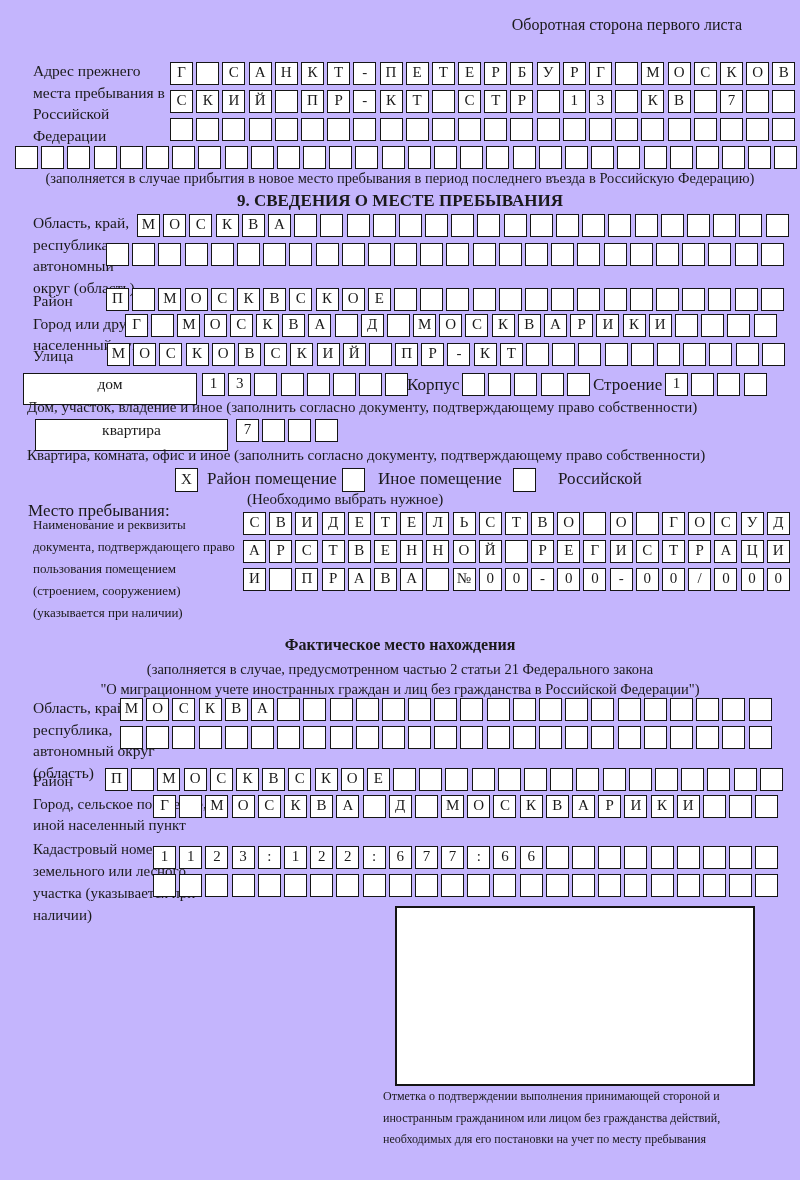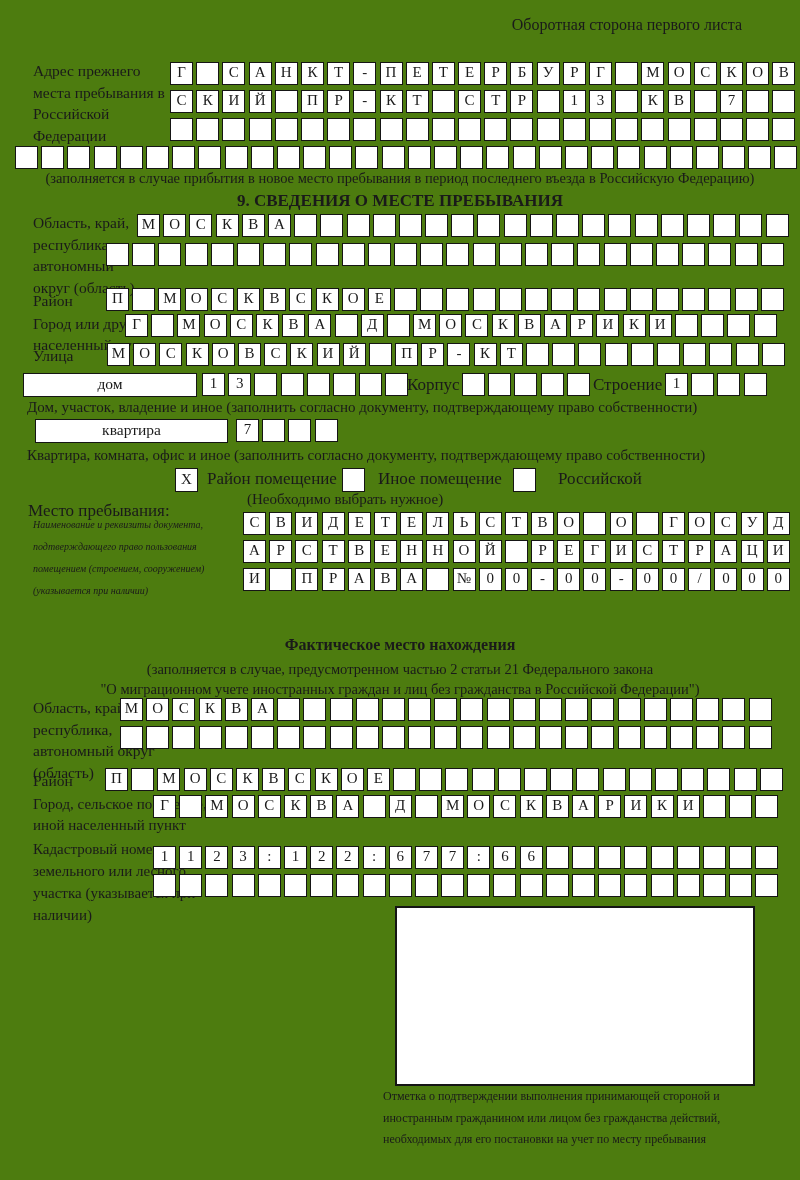--- a/index.html
+++ b/index.html
@@ -1,33 +1,33 @@
 <!DOCTYPE html>
 <html><head>
 <meta charset="utf-8">
 <style>
   html,body { margin:0; padding:0; background:#e8e8e8; }
   #page {
     position:relative; width:800px; height:1180px; margin:0 auto;
-    background:#4d7c0f; color:#1a1a1a;
+    background:#c4b5fd; color:#1a1a1a;
     font-family:"Liberation Serif", serif; overflow:hidden;
   }
   .lbl { position:absolute; font-size:15.5px; line-height:21.5px; }
   .small-note { position:absolute; font-size:14.5px; text-align:center; width:100%; }
   .sec-title { position:absolute; font-size:17px; font-weight:bold; text-align:center; width:100%; }
   .cellrow { position:absolute; white-space:nowrap; }
   .cell {
     display:inline-block; box-sizing:border-box;
     width:23px; height:23px; margin-right:3.2px;
     border:1.8px solid #151515; background:#fff;
     text-align:center; font-size:15px; line-height:19px;
     font-family:"Liberation Serif", serif; vertical-align:top;
   }
   .wide-box {
-    position:absolute; box-sizing:border-box; height:24px;
+    position:absolute; box-sizing:border-box; height:32px;
     border:1.8px solid #151515; text-align:center;
     font-size:15.5px; line-height:20px; background:#fff;
   }
   .chk {
     position:absolute; box-sizing:border-box; width:23px; height:24px;
     border:1.8px solid #151515; text-align:center;
     font-size:15px; line-height:20px; background:#fff;
   }
   .inline-lbl { position:absolute; font-size:17px; line-height:22px; white-space:nowrap; }
   .caption { position:absolute; font-size:15px; white-space:nowrap; }
@@ -69,21 +69,21 @@
 
   <div class="inline-lbl" style="left:28px; top:468px;margin-top:32px;">Место пребывания:</div>
   <div class="chk" style="left:175px; top:468px;">X</div>
   <div class="inline-lbl" style="left:207px; top:468px;">Район помещение</div>
   <div class="chk" style="left:342px; top:468px;"></div>
   <div class="inline-lbl" style="left:378px; top:468px;">Иное помещение</div>
   <div class="chk" style="left:513px; top:468px;"></div>
   <div class="inline-lbl" style="left:558px; top:468px;">Российской</div>
   <div class="caption" style="left:247px; top:491px; font-size:15px;">(Необходимо выбрать нужное)</div>
 
-  <div class="lbl" style="left:33px; top:514px; width:212px; font-size:10px; line-height:22px;font-style:italic;">Наименование и реквизиты документа, подтверждающего право пользования помещением (строением, сооружением) (указывается при наличии)</div>
+  <div class="lbl" style="left:33px; top:514px; width:212px; font-size:13px; line-height:22px;">Наименование и реквизиты документа, подтверждающего право пользования помещением (строением, сооружением) (указывается при наличии)</div>
 
   <div class="sec-title" style="top:636px; font-size:16px;">Фактическое место нахождения</div>
   <div class="small-note" style="top:661px;">(заполняется в случае, предусмотренном частью 2 статьи 21 Федерального закона</div>
   <div class="small-note" style="top:681px;">"О миграционном учете иностранных граждан и лиц без гражданства в Российской Федерации")</div>
 
   <div class="lbl" style="left:33px; top:697px; width:138px;">Область, край, республика, автономный округ (область)</div>
   <div class="lbl" style="left:33px; top:770px;">Район</div>
   <div class="lbl" style="left:33px; top:794px; width:190px; font-size:15px; line-height:21px;">Город, сельское поселение, иной населенный пункт</div>
   <div class="lbl" style="left:33px; top:838px; width:170px; font-size:15px; line-height:22px;">Кадастровый номер земельного или лесного участка (указывается при наличии)</div>
 

